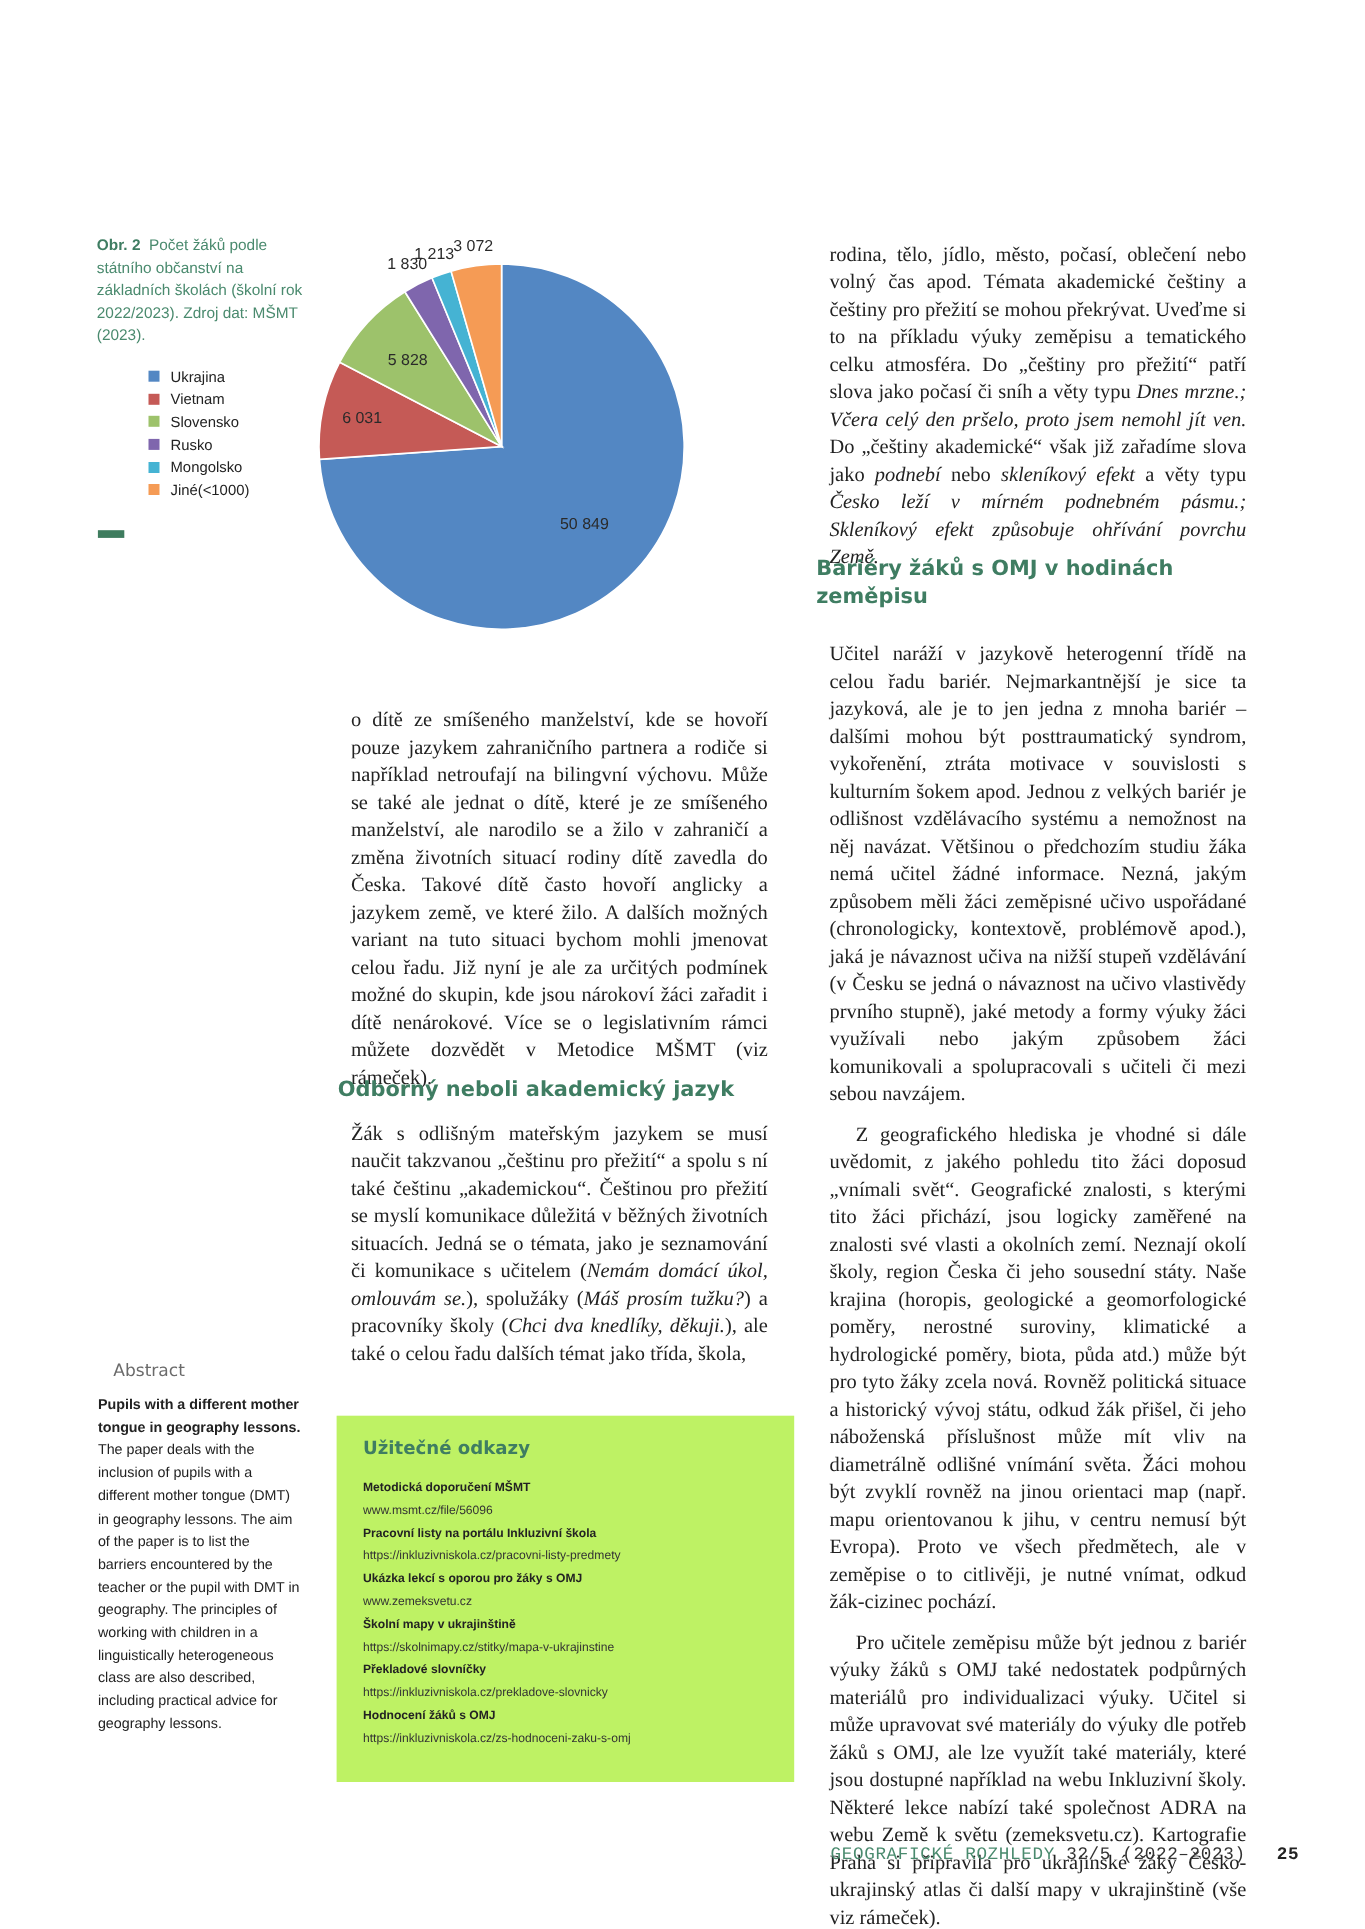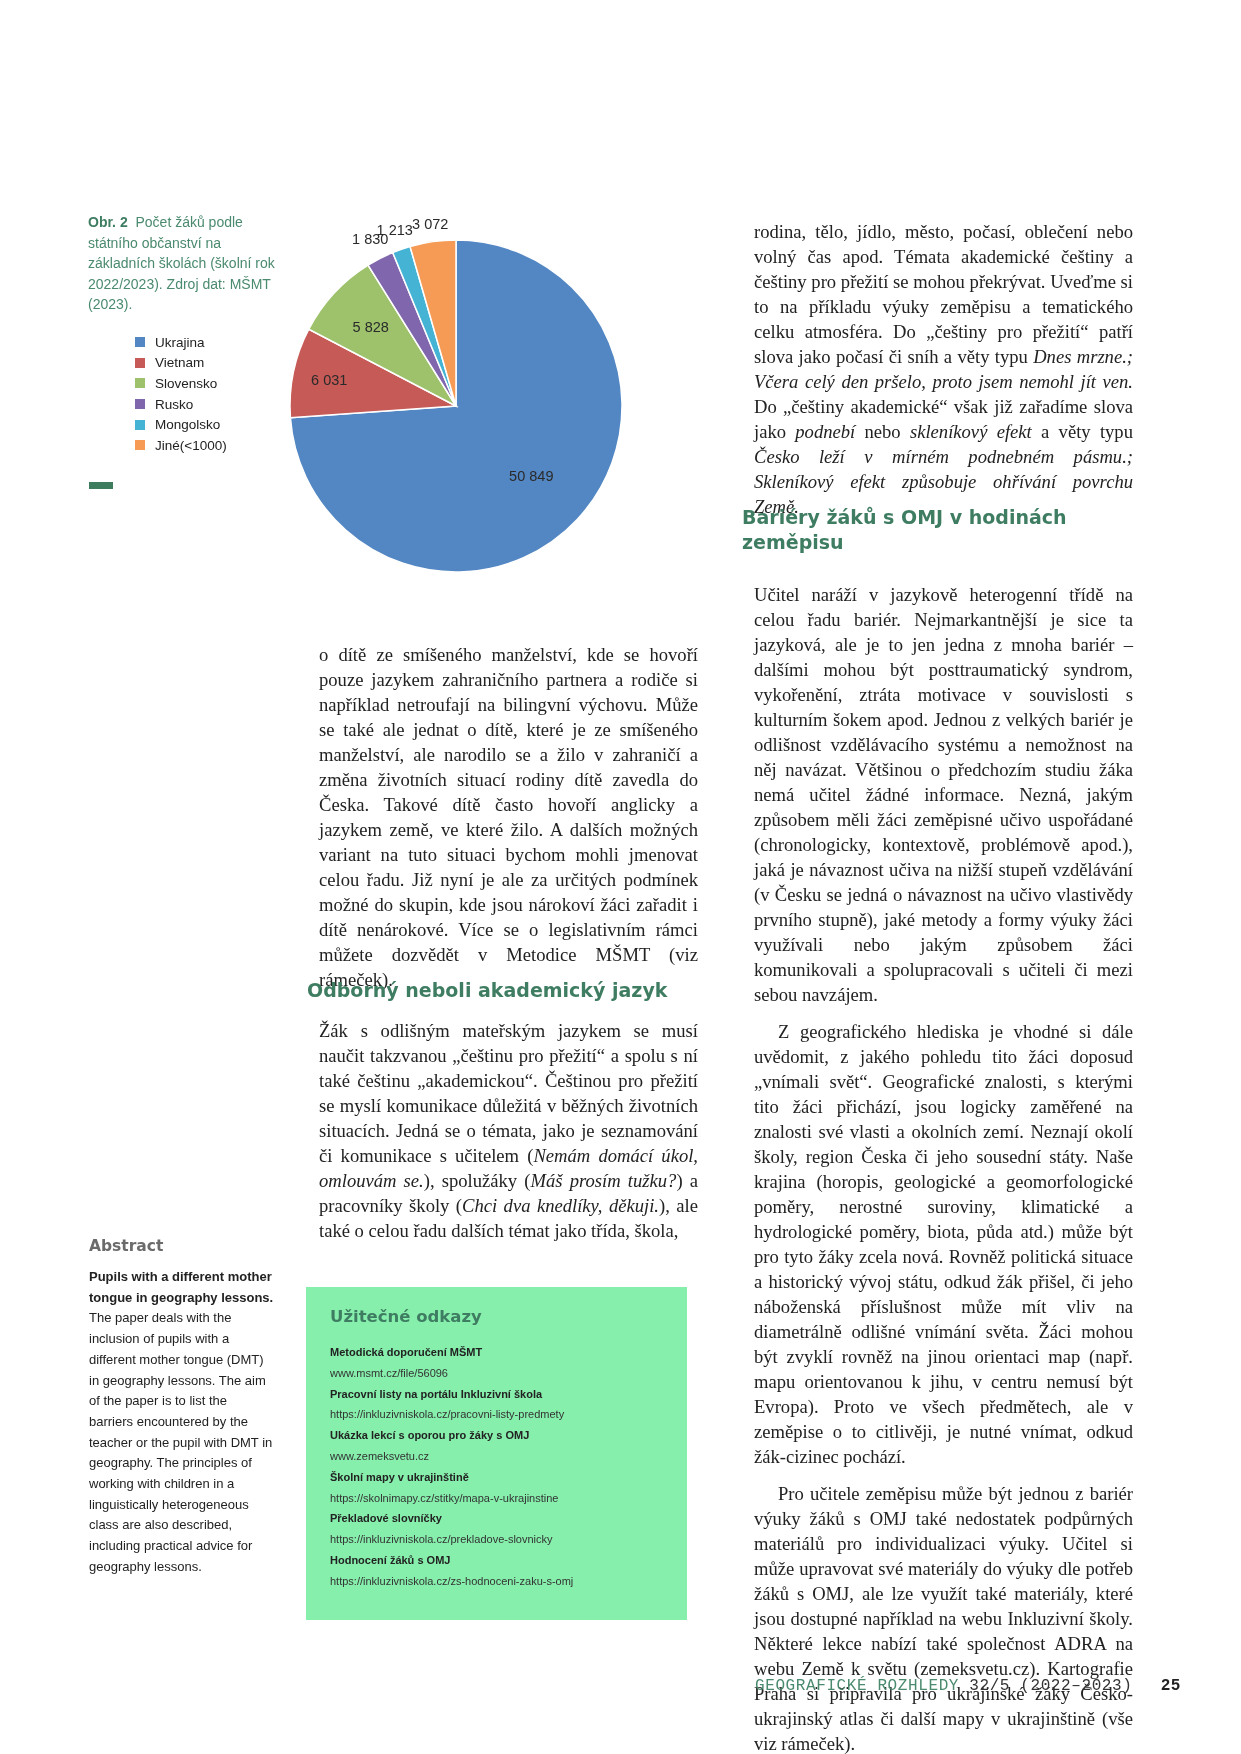--- a/index.html
+++ b/index.html
@@ -26,27 +26,27 @@
   #col2 { left: 307px; top: 630px; width: 403px; }
   #col2b { left: 307px; top: 1006px; width: 403px; }
   #col3 { left: 742px; top: 207px; width: 403px; }
   #col3b { left: 742px; top: 570px; width: 403px; }
 
   .h2 { font-family: "DejaVu Sans", "Liberation Sans", sans-serif; font-weight: bold; color: #3f7d62;
     font-size: 19px; line-height: 25px; position: absolute; }
   #h-odborny { left: 307px; top: 978px; }
   #h-bariery { left: 742px; top: 505px; width: 403px; }
 
-  #abstract-title { position: absolute; left: 89px; top: 1237px; font-family: "DejaVu Sans", sans-serif;
-    font-weight: bold; font-size: 15.5px; color: #6b6b6b; }
+  #abstract-title { position: absolute; left: 103px; top: 1237px; font-family: "DejaVu Sans", sans-serif;
+    font-weight: normal; font-size: 15.5px; color: #6b6b6b; }
   #abstract { position: absolute; left: 89px; top: 1267px; width: 185px; font-family: "Liberation Sans", sans-serif;
     font-size: 13px; line-height: 20.7px; color: #222; }
   #abstract b { font-weight: bold; }
 
-  #links-box { position: absolute; left: 306px; top: 1287px; width: 381px; height: 333px; background: #86efac; }
+  #links-box { position: absolute; left: 306px; top: 1287px; width: 416px; height: 333px; background: #bef264; }
   #links-box .ttl { position: absolute; left: 24px; top: 20px; font-family: "DejaVu Sans", sans-serif; font-weight: bold;
     font-size: 16.5px; color: #3f7d62; }
   #links-box .list { position: absolute; left: 24px; top: 55px; width: 375px; font-family: "Liberation Sans", sans-serif;
     font-size: 11px; line-height: 20.8px; color: #222; }
   #links-box .lt { font-weight: bold; display: block; }
   #links-box .lu { display: block; color: #333; }
 
   #footer { position: absolute; left: 755px; top: 1677px; font-family: Liberation Mono, monospace; font-size: 16px;
     letter-spacing: 0.6px; color: #333; }
   #footer .jn { color: #4a8a6e; }

